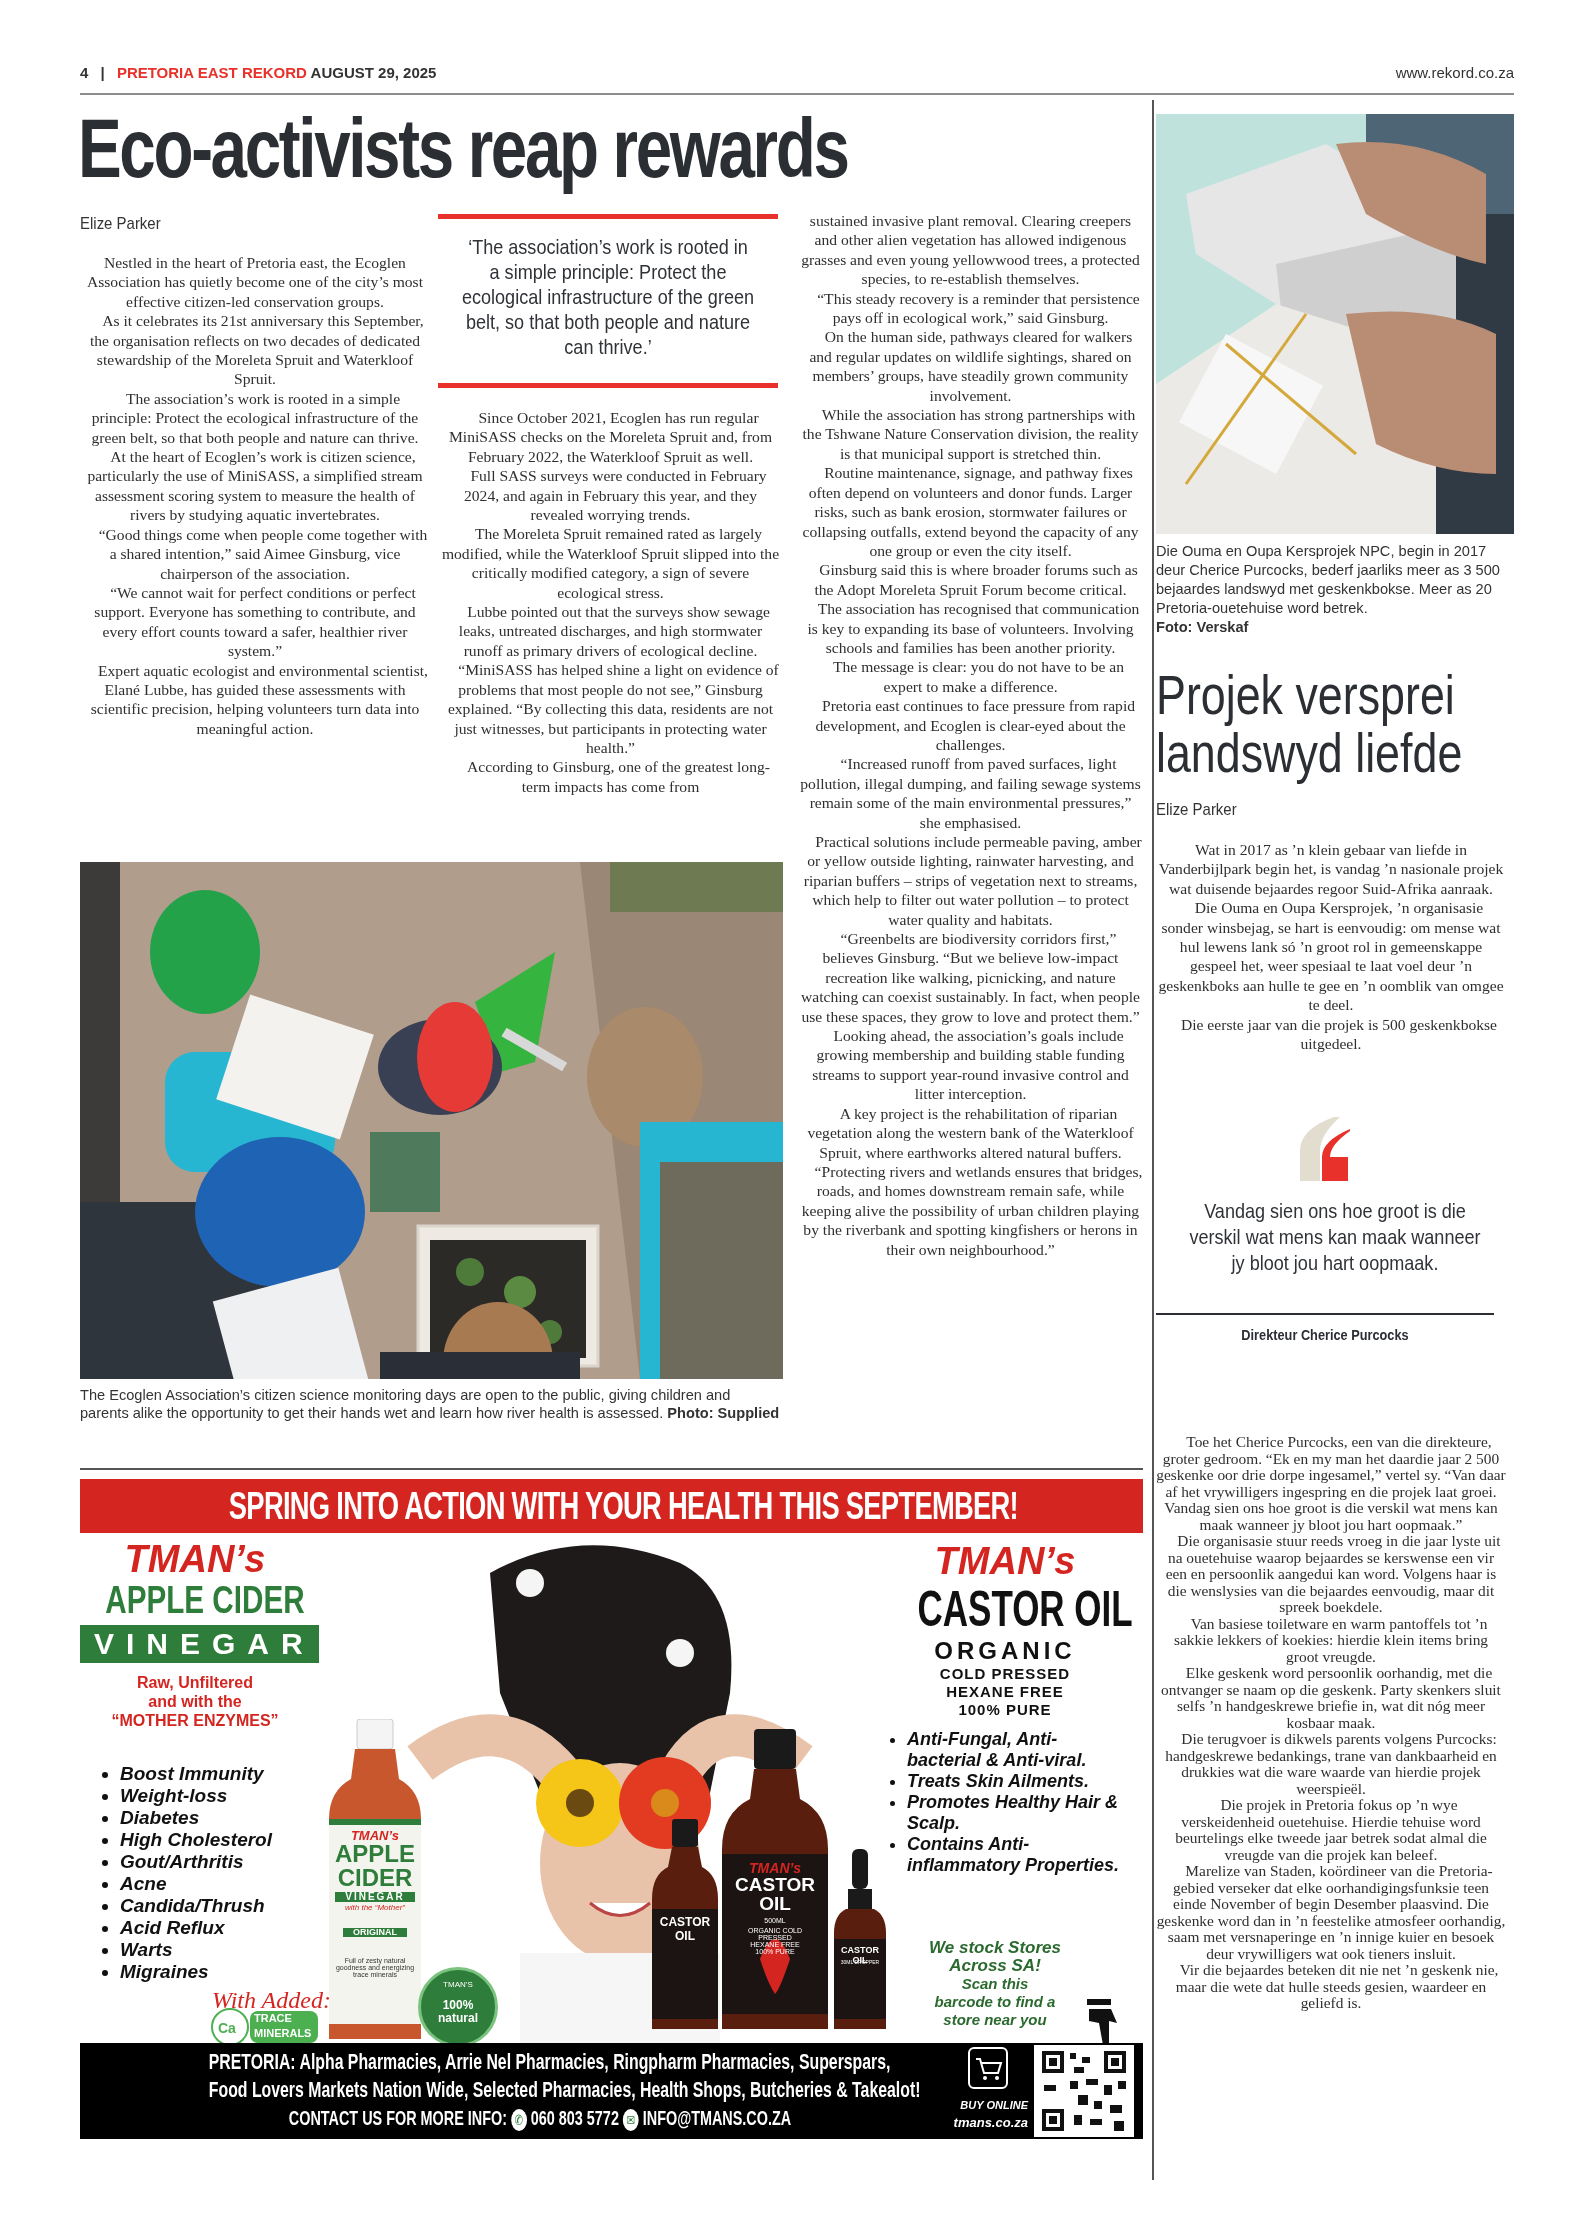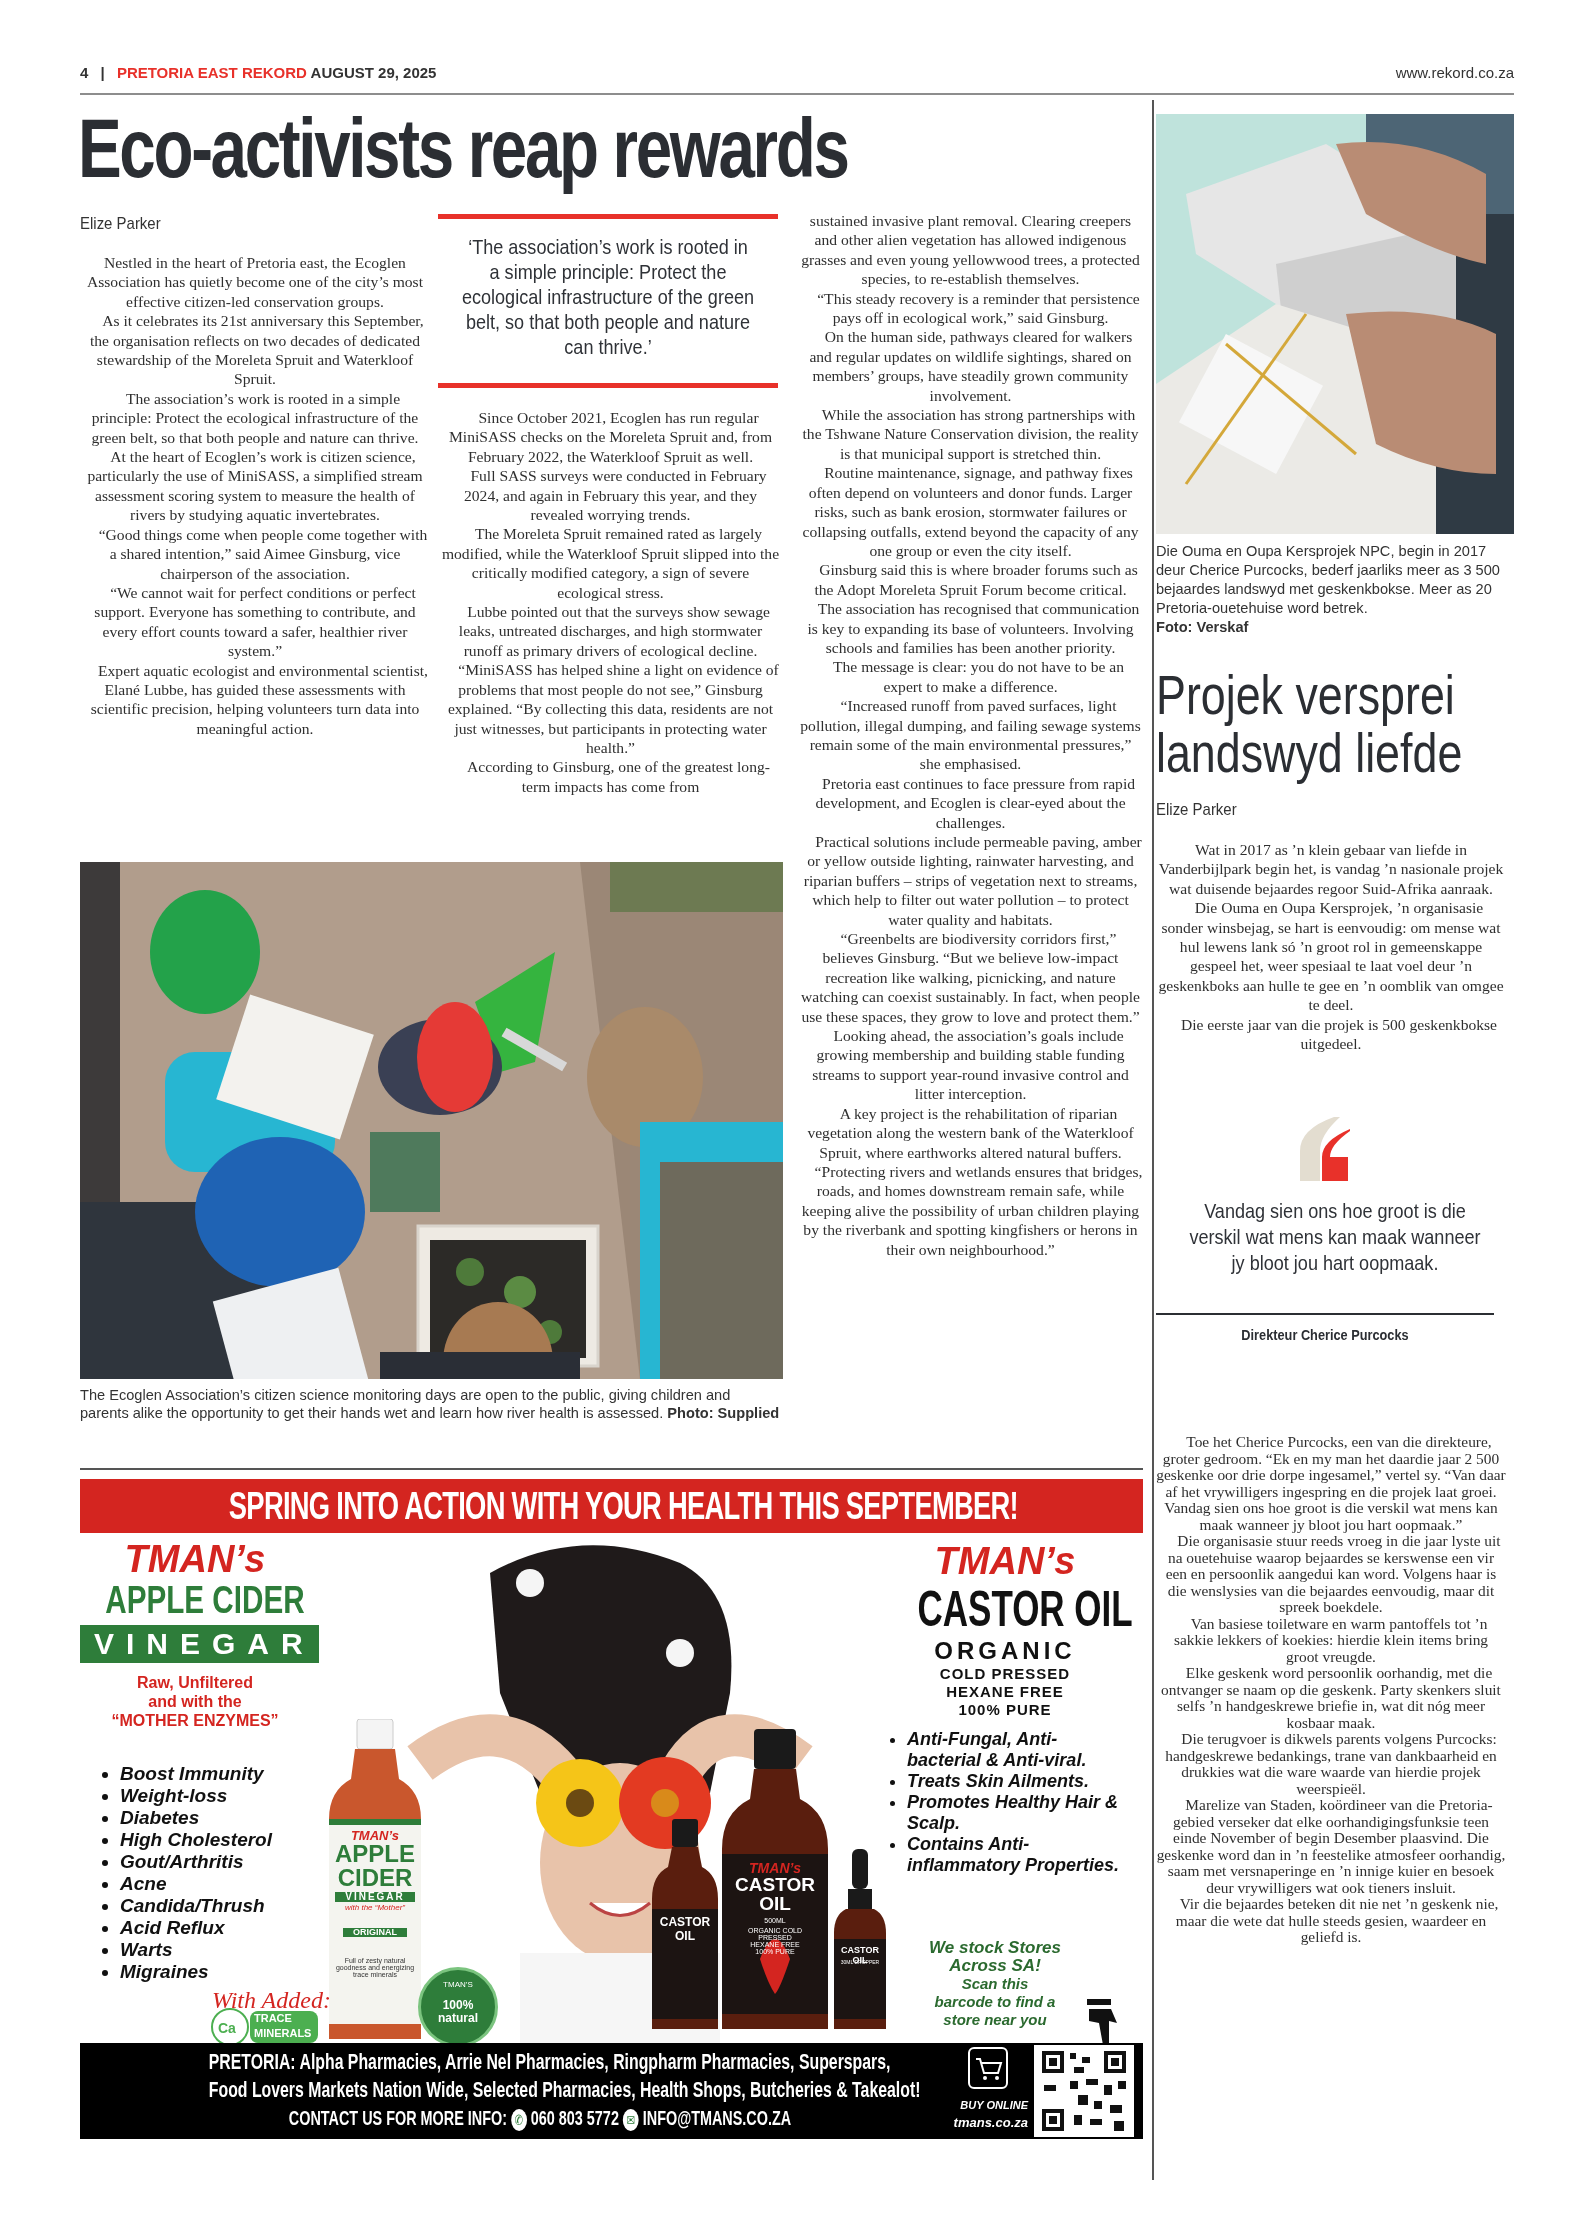--- a/index.html
+++ b/index.html
@@ -89,22 +89,22 @@
 
 <div class="abs body-col serif" style="left:798px; top:211px; width:345px;">
   <p class="first">sustained invasive plant removal. Clearing creepers and other alien vegetation has allowed indigenous grasses and even young yellowwood trees, a protected species, to re-establish themselves.</p>
   <p>“This steady recovery is a reminder that persistence pays off in ecological work,” said Ginsburg.</p>
   <p>On the human side, pathways cleared for walkers and regular updates on wildlife sightings, shared on members’ groups, have steadily grown community involvement.</p>
   <p>While the association has strong partnerships with the Tshwane Nature Conservation division, the reality is that municipal support is stretched thin.</p>
   <p>Routine maintenance, signage, and pathway fixes often depend on volunteers and donor funds. Larger risks, such as bank erosion, stormwater failures or collapsing outfalls, extend beyond the capacity of any one group or even the city itself.</p>
   <p>Ginsburg said this is where broader forums such as the Adopt Moreleta Spruit Forum become critical.</p>
   <p>The association has recognised that communication is key to expanding its base of volunteers. Involving schools and families has been another priority.</p>
   <p>The message is clear: you do not have to be an expert to make a difference.</p>
+  <p>Pretoria east continues to face pressure from rapid development, and Ecoglen is clear-eyed about the challenges.</p>
   <p>“Increased runoff from paved surfaces, light pollution, illegal dumping, and failing sewage systems remain some of the main environmental pressures,” she emphasised.</p>
-  <p>Pretoria east continues to face pressure from rapid development, and Ecoglen is clear-eyed about the challenges.</p>
   <p>Practical solutions include permeable paving, amber or yellow outside lighting, rainwater harvesting, and riparian buffers – strips of vegetation next to streams, which help to filter out water pollution – to protect water quality and habitats.</p>
   <p>“Greenbelts are biodiversity corridors first,” believes Ginsburg. “But we believe low-impact recreation like walking, picnicking, and nature watching can coexist sustainably. In fact, when people use these spaces, they grow to love and protect them.”</p>
   <p>Looking ahead, the association’s goals include growing membership and building stable funding streams to support year-round invasive control and litter interception.</p>
   <p>A key project is the rehabilitation of riparian vegetation along the western bank of the Waterkloof Spruit, where earthworks altered natural buffers.</p>
   <p>“Protecting rivers and wetlands ensures that bridges, roads, and homes downstream remain safe, while keeping alive the possibility of urban children playing by the riverbank and spotting kingfishers or herons in their own neighbourhood.”</p>
 </div>
 
 <div class="abs photo" style="left:80px; top:862px; width:703px; height:517px;" title="Children and an adult in waders examine a white tray of river samples with clipboards">
   <svg width="703" height="517" viewBox="0 0 703 517">
     <rect width="703" height="517" fill="#a08e7f"></rect>
@@ -191,20 +191,21 @@
 <div class="abs afr-quote sans" style="left:1156px; top:1198px; width:358px;">Vandag sien ons hoe groot is die verskil wat mens kan maak wanneer jy bloot jou hart oopmaak.</div>
 <div class="abs afr-rule" style="left:1156px; top:1313px; width:338px;"></div>
 <div class="abs attribution sans" style="left:1156px; top:1326px; width:338px;">Direkteur Cherice Purcocks</div>
 
 <div class="abs body-col serif" style="left:1156px; top:1434px; width:350px; line-height:16.5px; font-size:15.4px;">
   <p>Toe het Cherice Purcocks, een van die direkteure, groter gedroom. “Ek en my man het daardie jaar 2 500 geskenke oor drie dorpe ingesamel,” vertel sy. “Van daar af het vrywilligers ingespring en die projek laat groei. Vandag sien ons hoe groot is die verskil wat mens kan maak wanneer jy bloot jou hart oopmaak.”</p>
   <p>Die organisasie stuur reeds vroeg in die jaar lyste uit na ouetehuise waarop bejaardes se kerswense een vir een en persoonlik aangedui kan word. Volgens haar is die wenslysies van die bejaardes eenvoudig, maar dit spreek boekdele.</p>
   <p>Van basiese toiletware en warm pantoffels tot ’n sakkie lekkers of koekies: hierdie klein items bring groot vreugde.</p>
   <p>Elke geskenk word persoonlik oorhandig, met die ontvanger se naam op die geskenk. Party skenkers sluit selfs ’n handgeskrewe briefie in, wat dit nóg meer kosbaar maak.</p>
   <p>Die terugvoer is dikwels parents volgens Purcocks: handgeskrewe bedankings, trane van dankbaarheid en drukkies wat die ware waarde van hierdie projek weerspieël.</p>
+  <p>Die projek in Pretoria fokus op ’n wye verskeidenheid ouetehuise. Hierdie tehuise word beurtelings elke tweede jaar betrek sodat almal die vreugde van die projek kan beleef.</p>
   <p>Marelize van Staden, koördineer van die Pretoria-gebied verseker dat elke oorhandigingsfunksie teen einde November of begin Desember plaasvind. Die geskenke word dan in ’n feestelike atmosfeer oorhandig, saam met versnaperinge en ’n innige kuier en besoek deur vrywilligers wat ook tieners insluit.</p>
   <p>Vir die bejaardes beteken dit nie net ’n geskenk nie, maar die wete dat hulle steeds gesien, waardeer en geliefd is.</p>
 </div>
 
 <div class="abs" style="left:80px; top:1468px; width:1063px; height:2px; background:#555;"></div>
 <div class="abs ad">
 
   <div class="abs ad-banner">
     <div class="ad-banner-text sans">SPRING INTO ACTION WITH YOUR HEALTH THIS SEPTEMBER!</div>
   </div>

